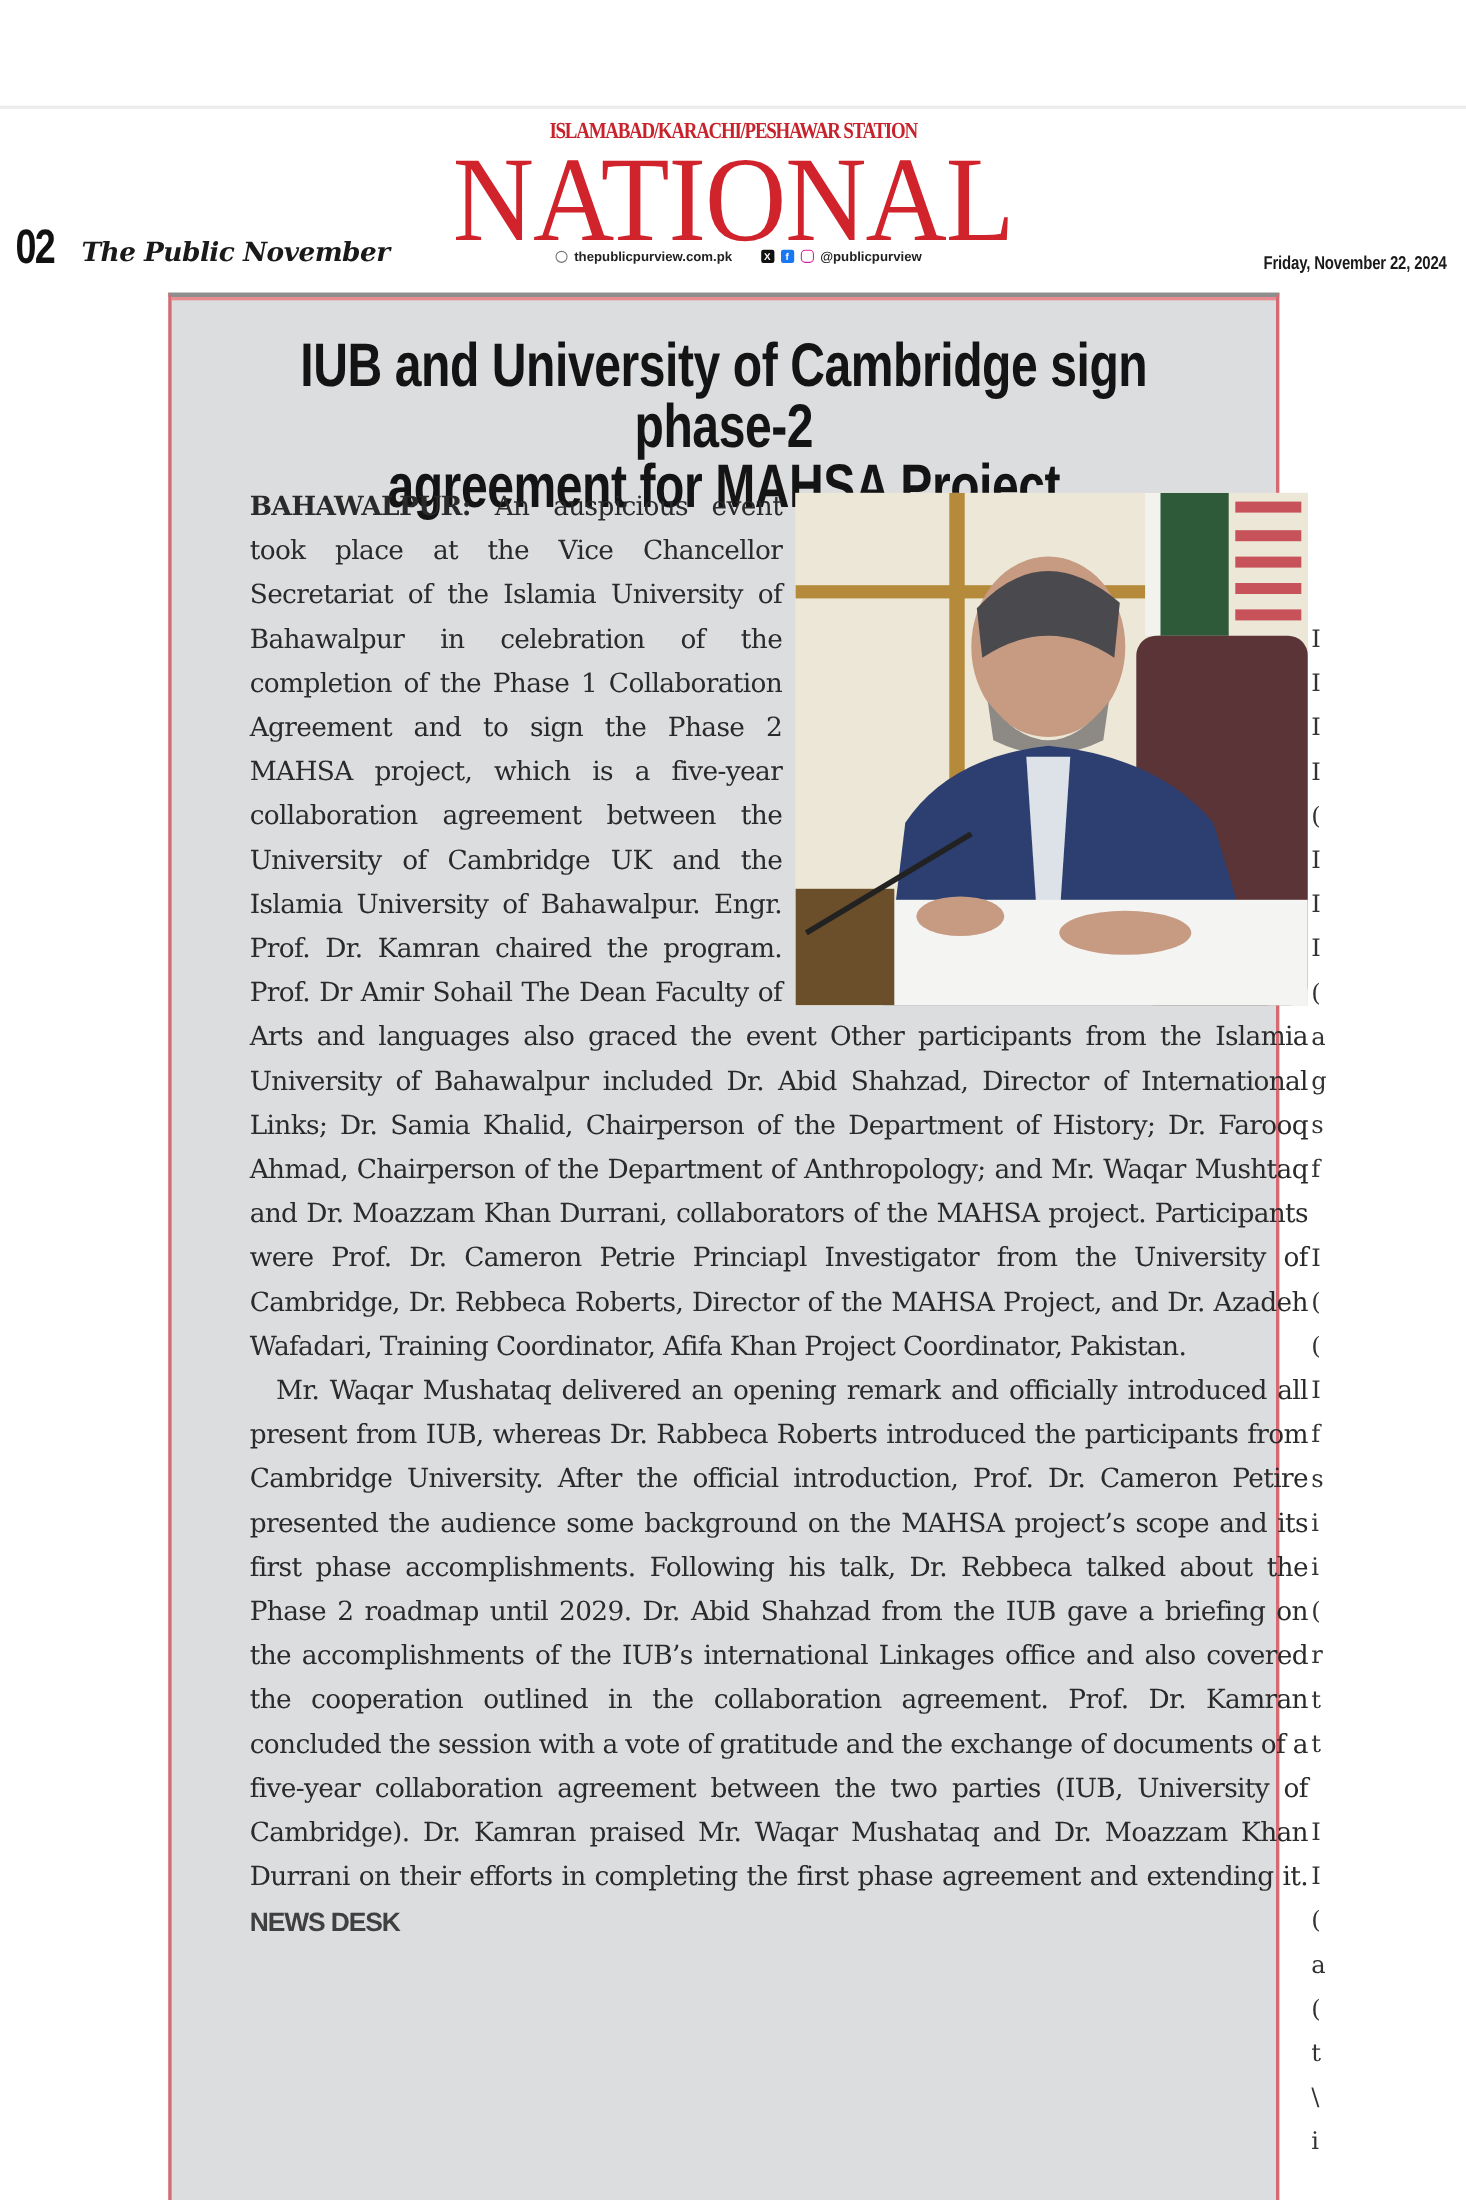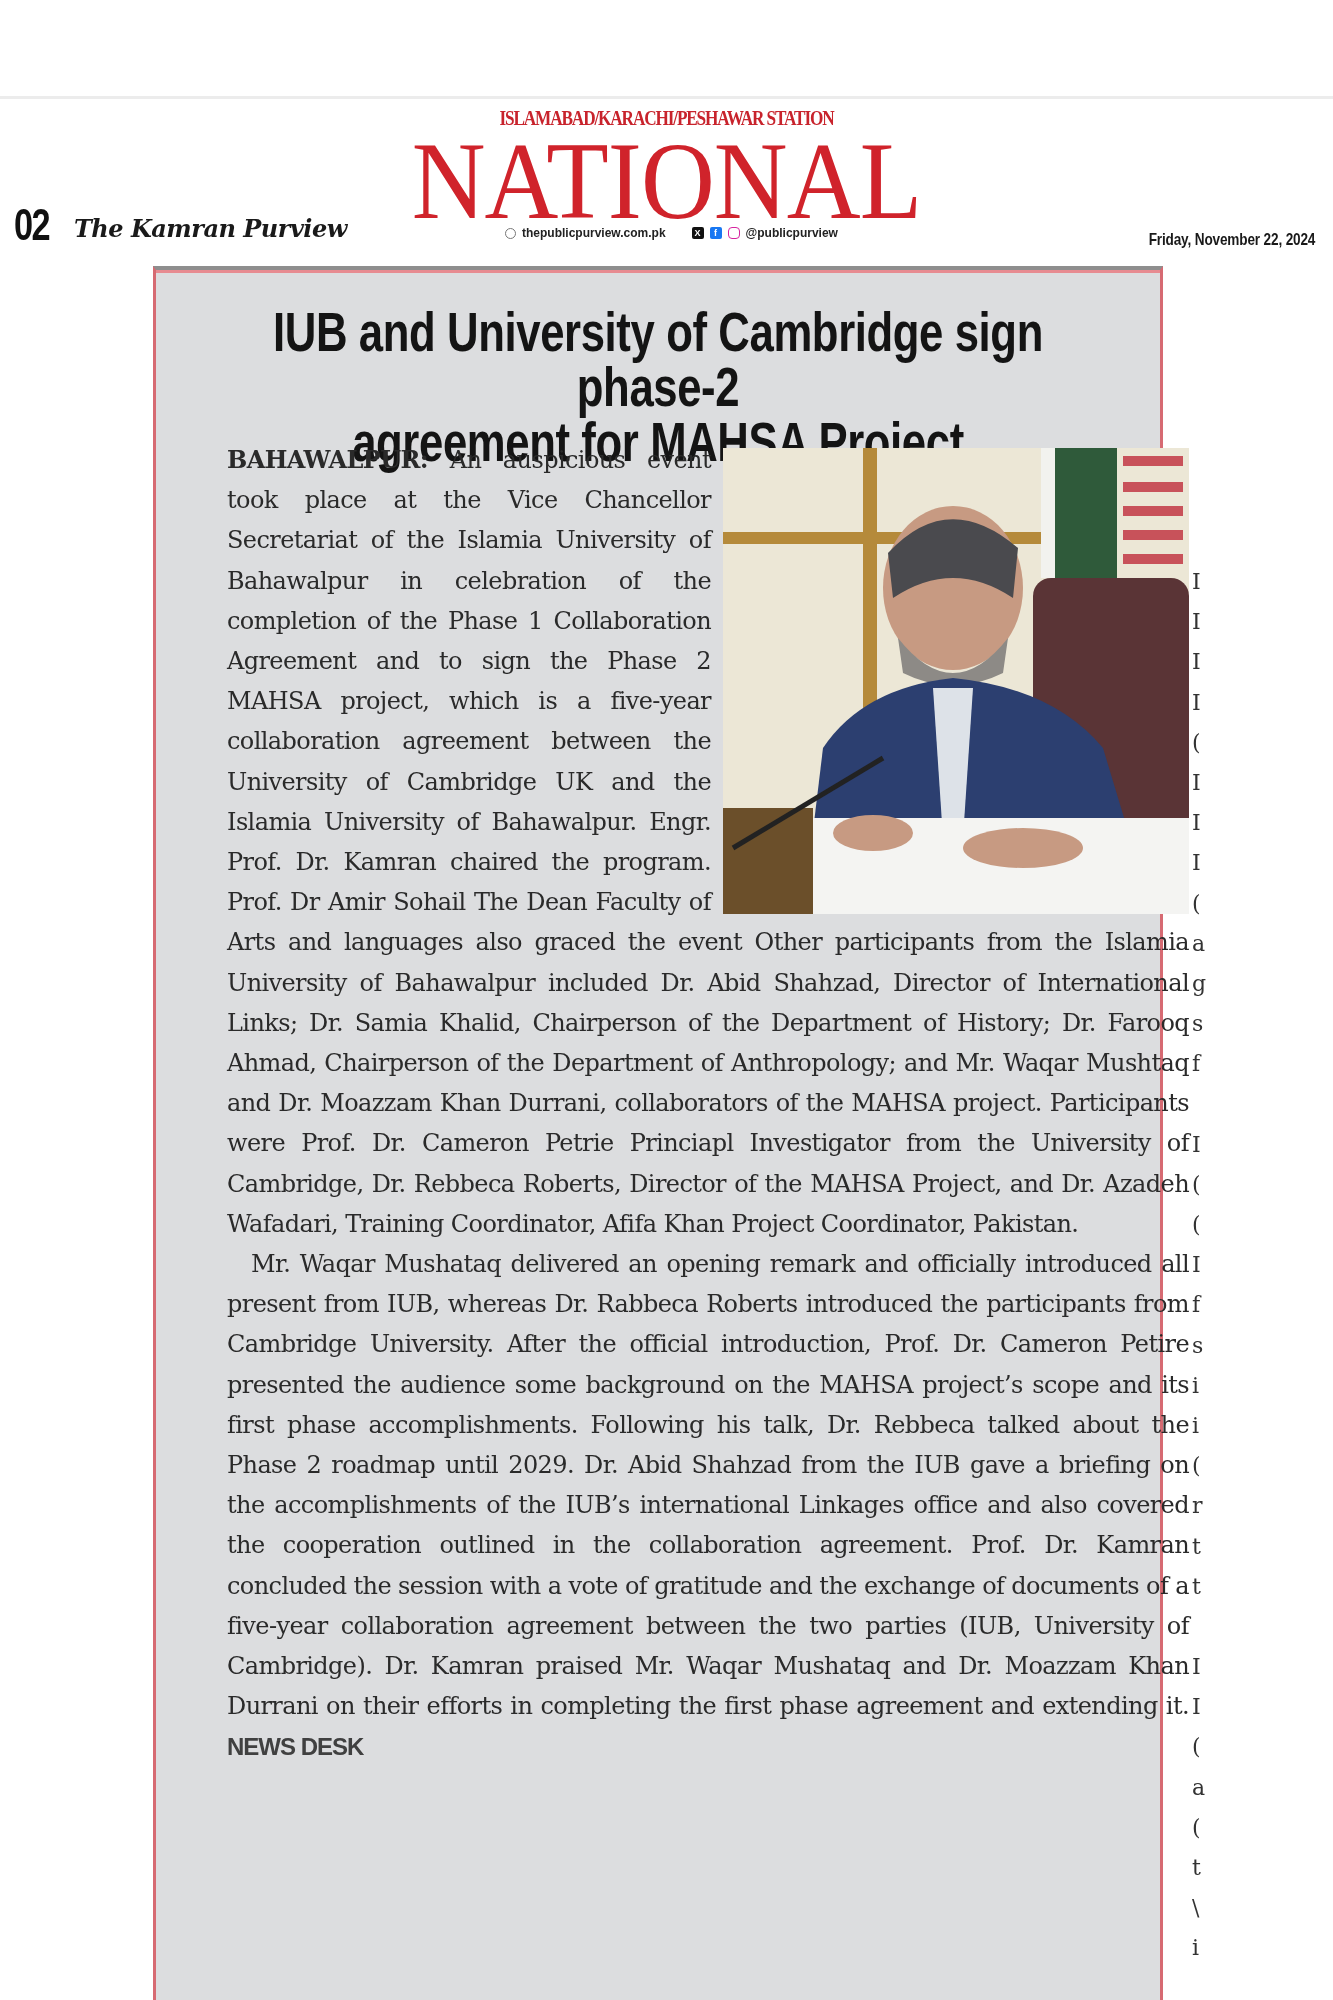--- a/index.html
+++ b/index.html
@@ -82,21 +82,21 @@
 </style>
 </head>
 <body>
 
 <div class="top-rule"></div>
 
 <div class="station">ISLAMABAD/KARACHI/PESHAWAR STATION</div>
 <div class="national">NATIONAL</div>
 
 <div class="page-num">02</div>
-<div class="masthead">The Kamran Purview</div>
+<div class="masthead">The Public November</div>
 
 <div class="social-line">
   <span class="globe"></span>
   <span>thepublicpurview.com.pk</span>
   <span class="gap"></span>
   <span class="sico x">X</span>
   <span class="sico fb">f</span>
   <span class="sico ig"></span>
   <span>@publicpurview</span>
 </div>

